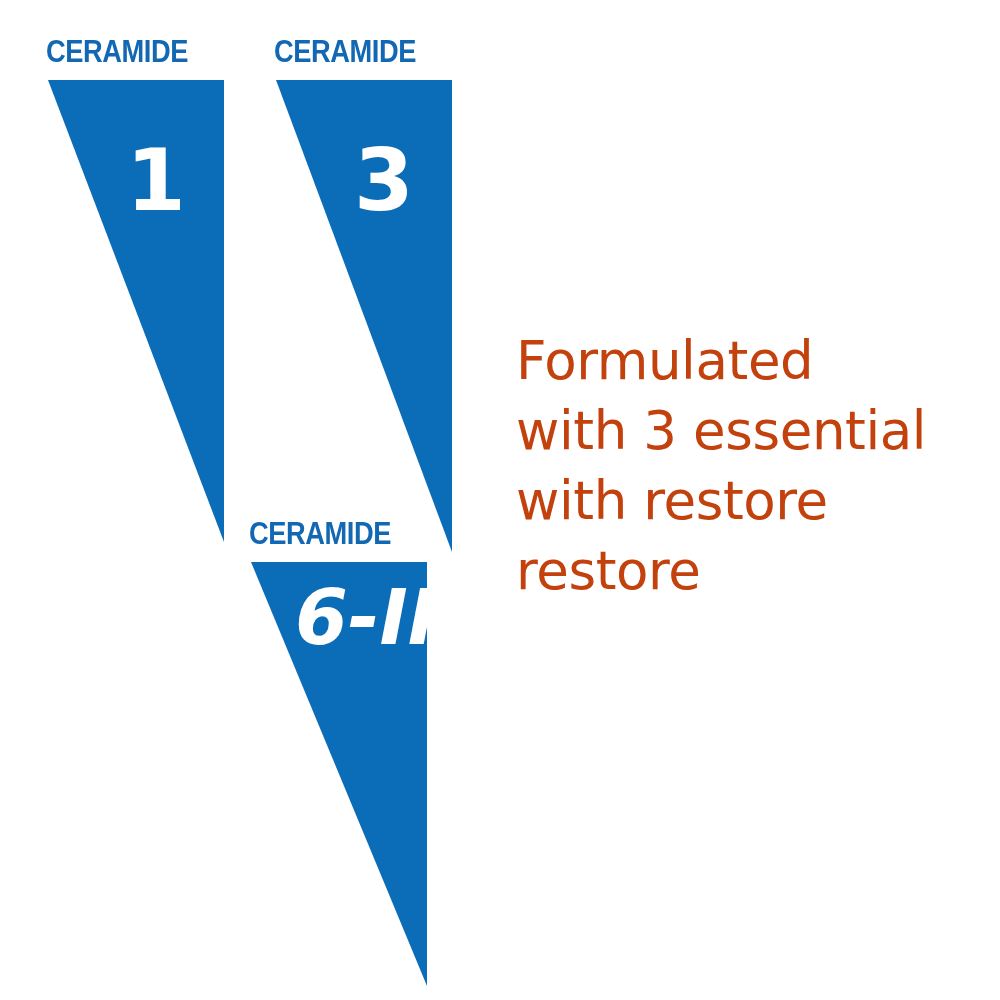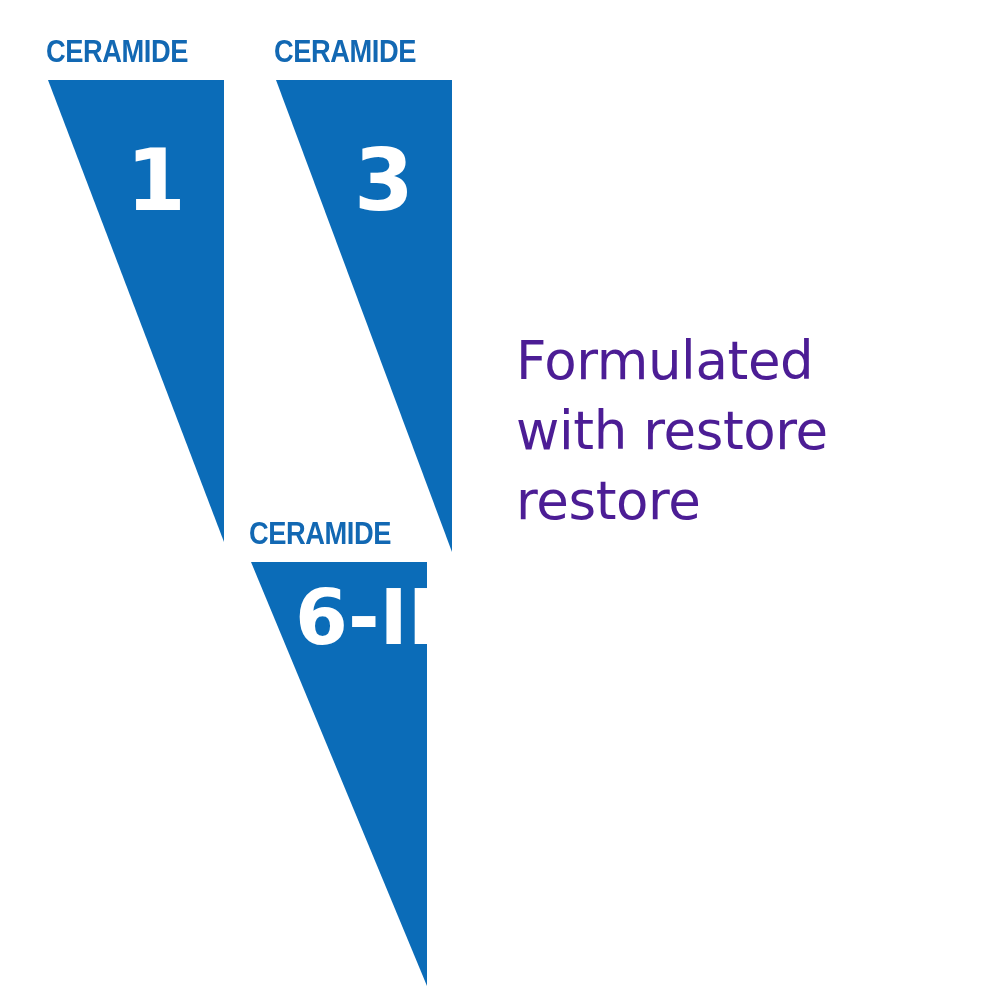--- a/index.html
+++ b/index.html
@@ -61,29 +61,29 @@
   
   #wedge-2 { left: 272px; top: 36px; width: 200px; height: 480px; }
   #wedge-2 .wedge-label { font-size: 31px; left: 2px; top: 0px; }
   #wedge-2 .wedge-svg   { top: 44px; }
   #wedge-2 .wedge-number{ font-size: 86px; left: 82px; top: 101px; width: 60px; }
 
   
   #wedge-3 { left: 247px; top: 518px; width: 200px; height: 470px; }
   #wedge-3 .wedge-label { font-size: 31px; left: 2px; top: 0px; }
   #wedge-3 .wedge-svg   { top: 44px; }
-  #wedge-3 .wedge-number{ font-size: 76px; left: 48px; top: 62px; width: 140px; }
+  #wedge-3 .wedge-number{ font-size: 76px; left: 48px; top: 62px; width: 140px; font-style: italic; }
 
   
   #copy-block {
     position: absolute;
     left: 516px;
     top: 326px;
     width: 450px;
-    color: #4c1d95;
+    color: #c2410c;
     font-family: "DejaVu Sans", sans-serif;
     font-weight: 400;
     font-size: 53px;
     line-height: 70px;
     letter-spacing: -0.4px;
   }
   #copy-block .copy-line {
     display: block;
     white-space: nowrap;
   }
@@ -118,17 +118,18 @@
 
     <svg class="wedge-svg" width="182" height="424" viewBox="0 0 182 424">
       <polygon points="4,0 180,0 180,424" fill="#0B6CB8"></polygon>
     </svg>
 
     <div class="wedge-number">6-II</div>
   </div>
 
   <div id="copy-block">
     <span class="copy-line">Formulated</span>
+    <span class="copy-line">with 3 essential</span>
     <span class="copy-line">with restore</span>
     <span class="copy-line">restore</span>
   </div>
 
 </div>
 
 </body></html>

